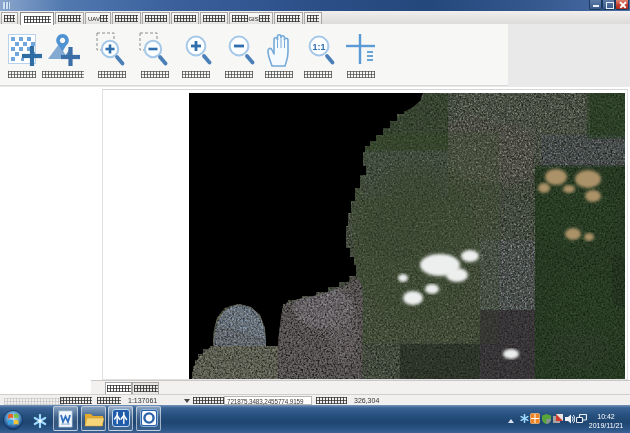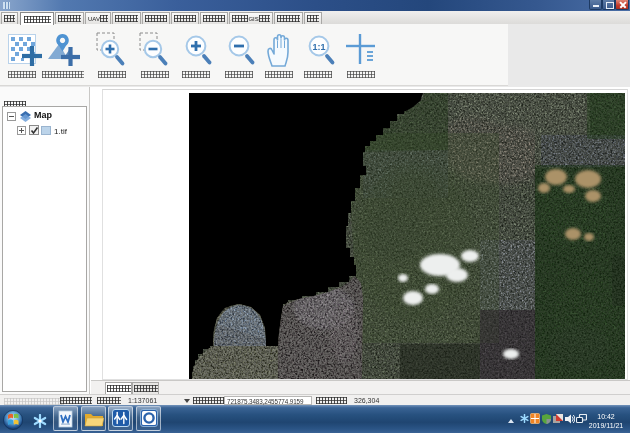--- a/index.html
+++ b/index.html
@@ -188,41 +188,20 @@
 <span class="cn cnl tlab" style="left:42px;width:42px"></span>
 <span class="cn cnl tlab" style="left:98px;width:28px"></span>
 <span class="cn cnl tlab" style="left:141px;width:28px"></span>
 <span class="cn cnl tlab" style="left:182px;width:28px"></span>
 <span class="cn cnl tlab" style="left:225px;width:28px"></span>
 <span class="cn cnl tlab" style="left:265px;width:28px"></span>
 <span class="cn cnl tlab" style="left:304px;width:28px"></span>
 <span class="cn cnl tlab" style="left:347px;width:28px"></span>
 </div>
 <div id="main">
-  <div id="lpanel">
-    <div id="ltitle"><span class="cn" style="width:22px"></span></div>
-    <div id="tree">
-      <div style="position:absolute;left:4px;top:5px;width:9px;height:9px;border:1px solid #999;background:#fff"></div>
-      <div style="position:absolute;left:6px;top:9px;width:5px;height:1px;background:#555"></div>
-      <svg style="position:absolute;left:16px;top:3px" width="13" height="13" viewBox="0 0 13 13">
-            <polygon points="6.5,1 12,5 6.5,9 1,5" fill="#3a6fb0"></polygon>
-            <polygon points="6.5,4 12,8 6.5,12 1,8" fill="#6fa0d8" opacity=".85"></polygon>
-          </svg>
-      <b style="position:absolute;left:31px;top:3px;font-size:9px;color:#111;font-family:'Liberation Sans'">Map</b>
-      <div style="position:absolute;left:14px;top:19px;width:9px;height:9px;border:1px solid #999;background:#fff"></div>
-      <div style="position:absolute;left:16px;top:23px;width:5px;height:1px;background:#555"></div>
-      <div style="position:absolute;left:18px;top:21px;width:1px;height:5px;background:#555"></div>
-      <div style="position:absolute;left:26px;top:18px;width:10px;height:10px;border:1px solid #8a8a8a;background:#f2f2f2"></div>
-      <svg style="position:absolute;left:27px;top:19px" width="9" height="9" viewBox="0 0 9 9">
-            <polyline points="1.5,4.5 3.5,7 7.5,1.5" fill="none" stroke="#333" stroke-width="1.6"></polyline>
-          </svg>
-      <div style="position:absolute;left:38px;top:19px;width:10px;height:9px;background:#bcd4ea;border:1px solid #9ab4cf"></div>
-      <span style="position:absolute;left:51px;top:20px;font-size:8px;color:#222;font-family:'Liberation Sans'">1.tif</span>
-    </div>
-  </div>
   <div id="map">
         <div id="mapinner"></div>
         <div id="imagery">
 <svg width="436" height="286" viewBox="0 0 436 286">
 <defs>
  <filter id="nzd" x="0" y="0" width="100%" height="100%">
   <feTurbulence type="fractalNoise" baseFrequency="0.55" numOctaves="3" seed="7"></feTurbulence>
   <feColorMatrix type="matrix" values="0 0 0 0 0  0 0 0 0 0  0 0 0 0 0  1.6 1.6 1.6 0 -1.5"></feColorMatrix>
  </filter>
  <filter id="nzl" x="0" y="0" width="100%" height="100%">

